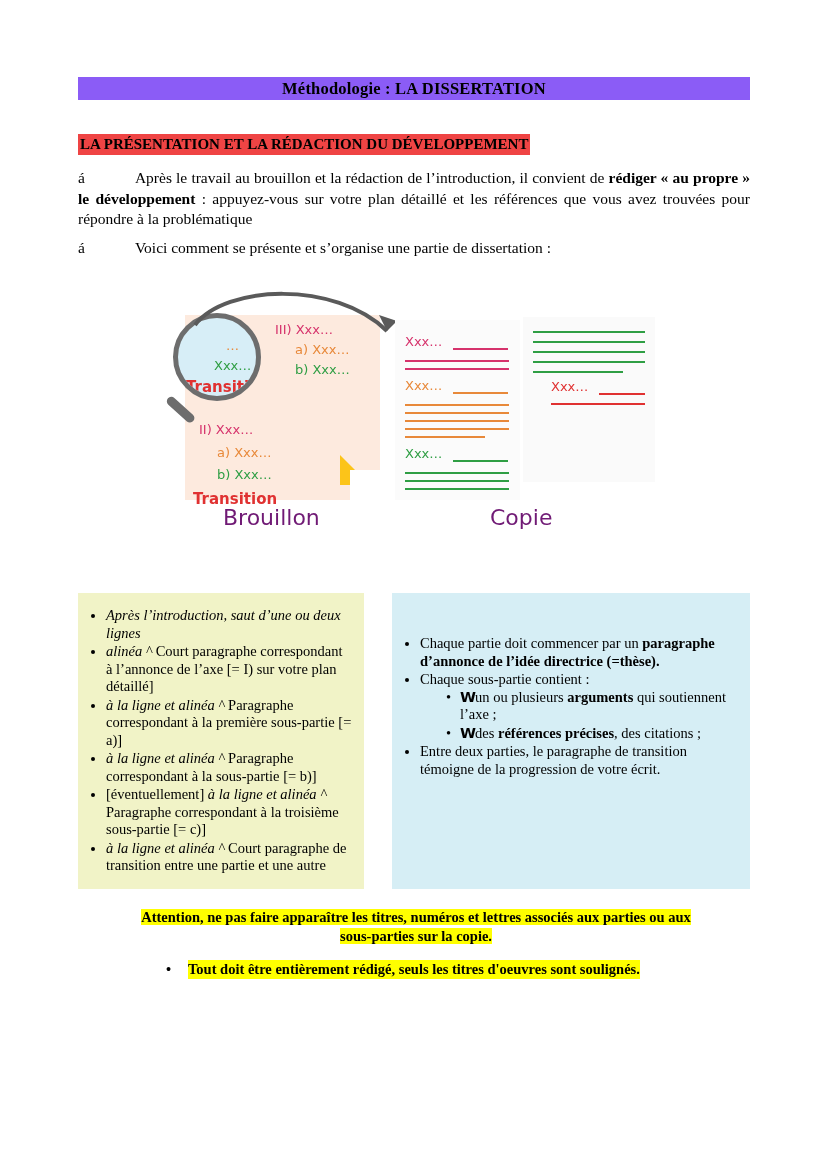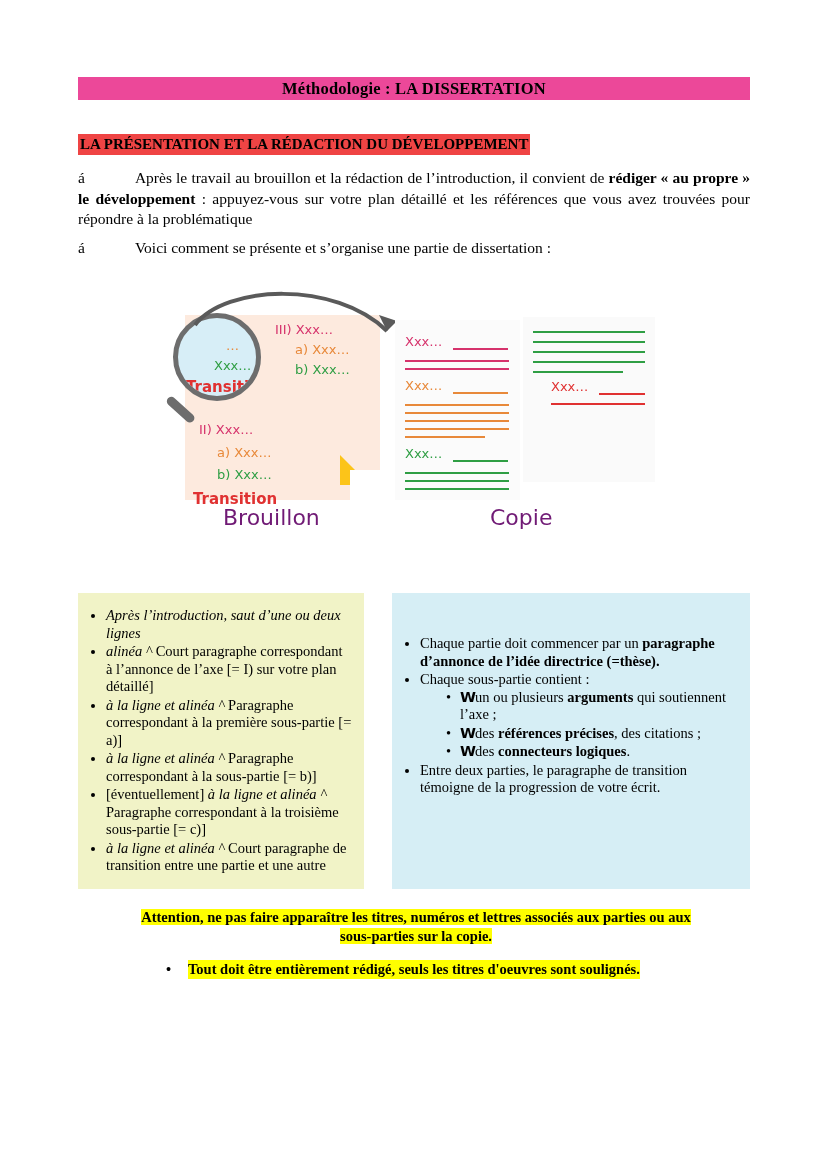--- a/index.html
+++ b/index.html
@@ -22,21 +22,21 @@
     height: 1171px;
   }
 
   
   .title-banner {
     position: absolute;
     left: 78px;
     top: 77px;
     width: 672px;
     height: 23px;
-    background: #ec4899;
+    background: #8b5cf6;
     text-align: center;
     font-weight: bold;
     font-size: 16.5px;
     line-height: 23px;
     letter-spacing: 0.2px;
   }
 
   
   .section-heading {
     position: absolute;
@@ -321,21 +321,20 @@
     </ul>
   </div>
 
   <div class="col-right">
     <ul class="list">
       <li><span>Chaque partie doit commencer par un </span><b>paragraphe d’annonce de l’idée directrice (=thèse).</b></li>
       <li><span>Chaque sous-partie contient :</span>
         <ul class="inner">
           <li><span class="wing">W</span><span>un ou plusieurs </span><b>arguments</b><span> qui soutiennent l’axe ;</span></li>
           <li><span class="wing">W</span><span>des </span><b>références précises</b><span>, des citations ;</span></li>
-          <li><span class="wing">W</span><span>des </span><b>connecteurs logiques</b><span>.</span></li>
         </ul>
       </li>
       <li>Entre deux parties, le paragraphe de transition témoigne de la progression de votre écrit.</li>
     </ul>
   </div>
 
   <div class="warn1">
     <span>Attention, ne pas faire apparaître les titres, numéros et lettres associés aux parties ou aux sous-parties sur la copie.</span>
   </div>
 

